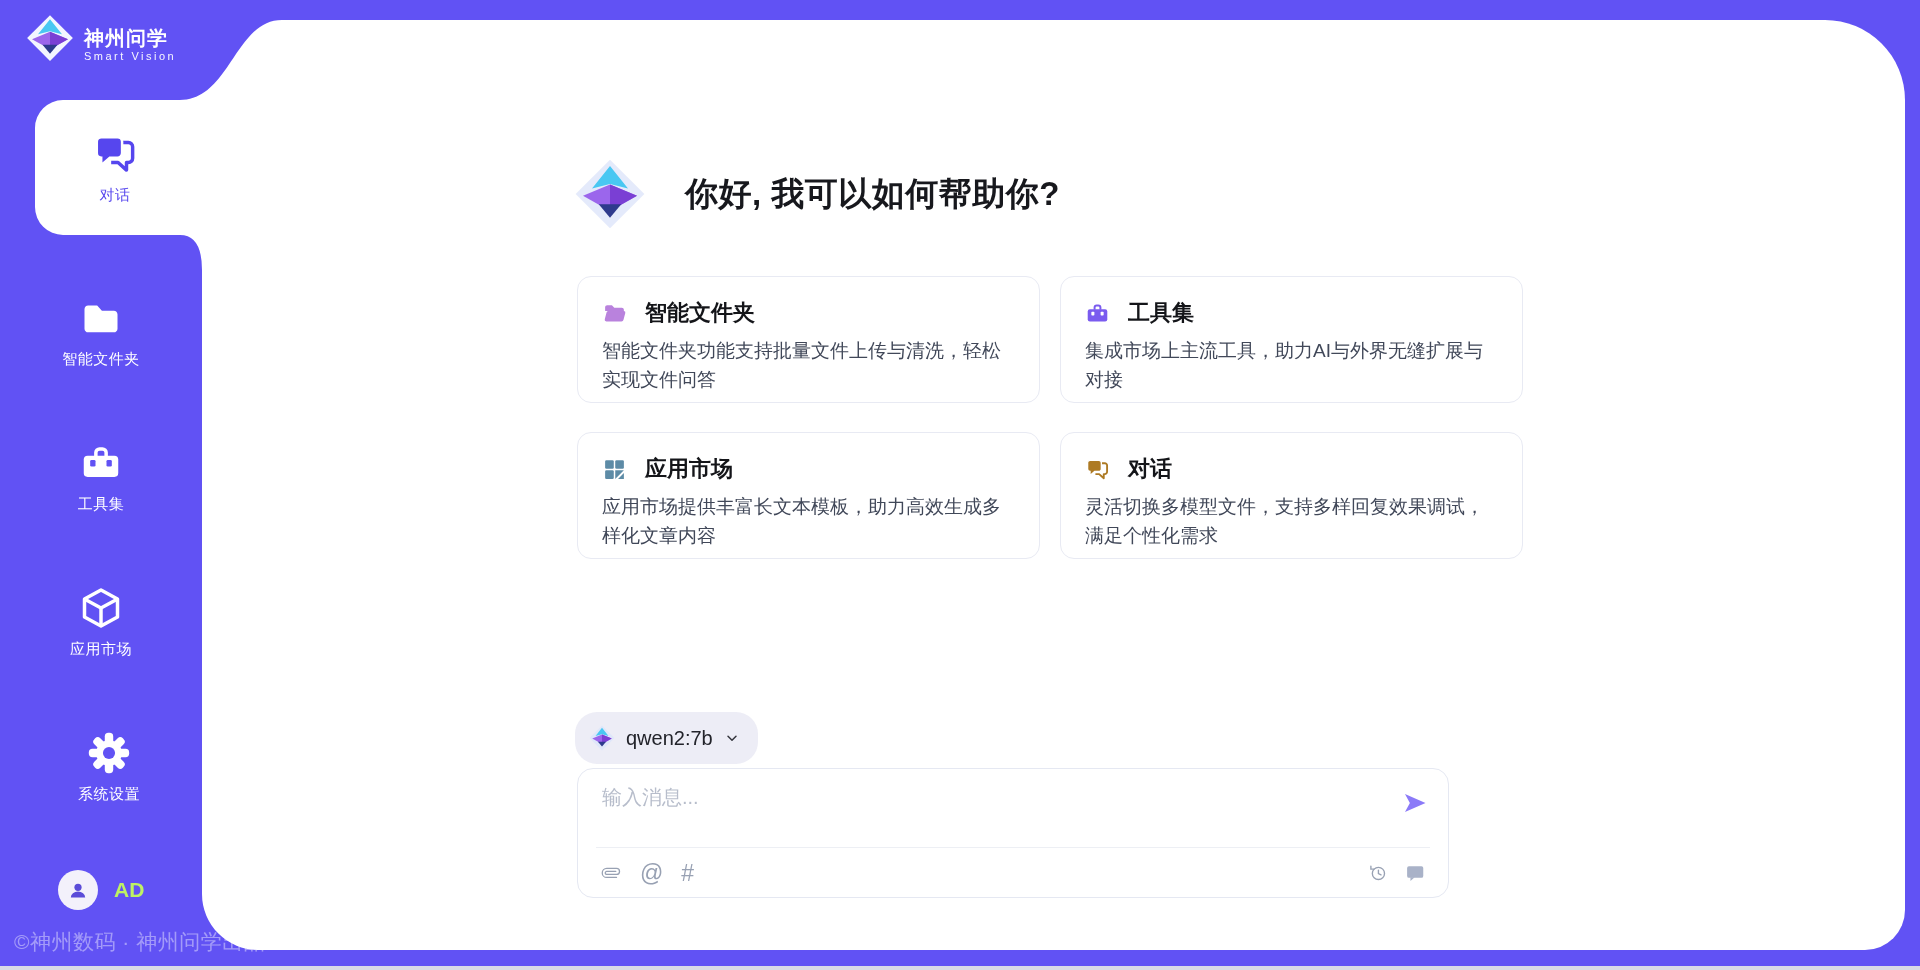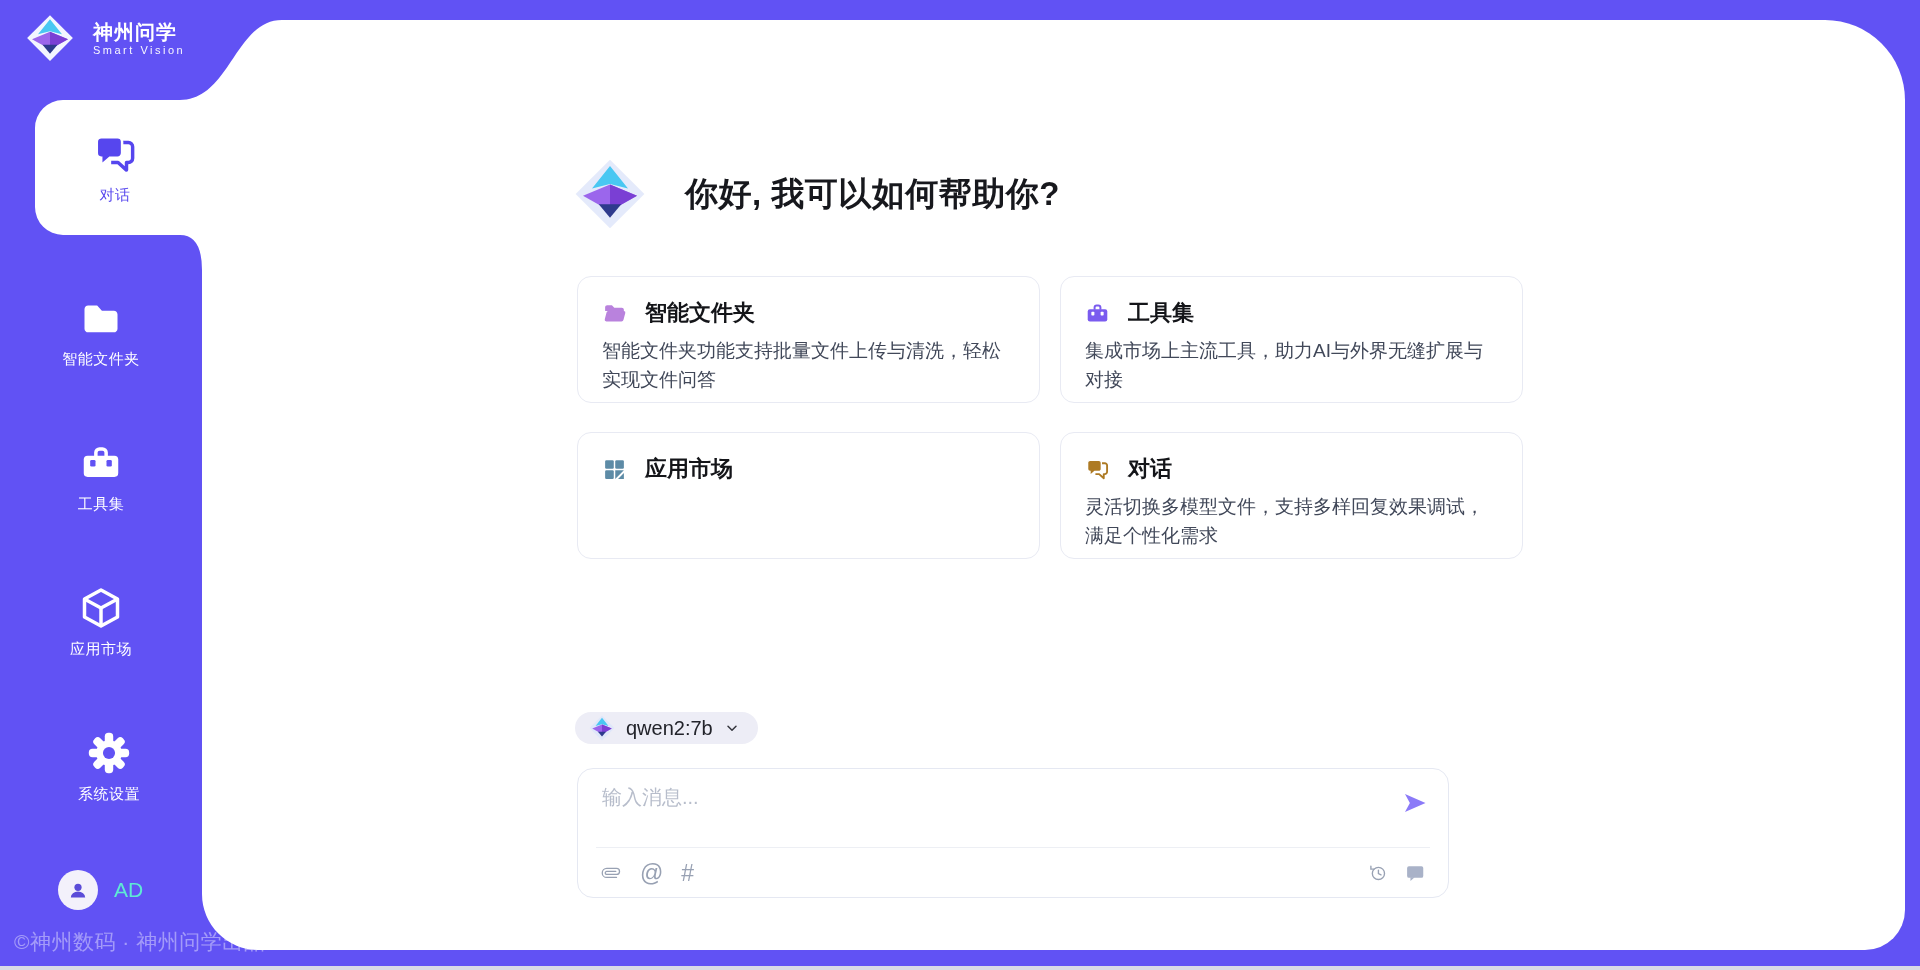--- a/index.html
+++ b/index.html
@@ -8,21 +8,21 @@
   body { font-family:"Liberation Sans","DejaVu Sans",sans-serif; }
   .stage { position:relative; width:1920px; height:970px; background:#6152f4; overflow:hidden; }
 
   
   .edge-svg { position:absolute; left:30px; top:20px; width:270px; height:930px; }
   .main-rect { position:absolute; left:282px; top:20px; width:1623px; height:930px;
                background:#fff; border-radius:0 80px 40px 0; }
   .bottom-strip { position:absolute; left:0; bottom:0; width:100%; height:4px; background:#d9dae7; }
 
   
-  .brand { position:absolute; left:26px; top:14px; display:flex; align-items:center; gap:19px; }
+  .brand { position:absolute; left:26px; top:14px; display:flex; align-items:flex-end; gap:10px; }
   .brand .logo { width:48px; height:48px; }
   .brand-name { color:#fff; font-size:20px; font-weight:bold; letter-spacing:1px; line-height:1.2; }
   .brand-sub { color:rgba(255,255,255,.95); font-size:11px; letter-spacing:2.5px; margin-top:0; }
 
   .tab-active { position:absolute; left:35px; top:100px; width:172px; height:135px;
                 display:flex; flex-direction:column; align-items:center; justify-content:center;
                 gap:9px; transform:translateX(-6px); cursor:pointer; }
   .tab-active .nav-label { color:#5646ee; }
 
   .nav-item { position:absolute; left:0; width:202px; height:145px;
@@ -31,40 +31,40 @@
   .nav-item.n1 { top:260px; } .nav-item.n2 { top:405px; }
   .nav-item.n3 { top:550px; } .nav-item.n4 { top:695px;margin-left:8px; }
   .nav-icon { width:44px; height:44px; }
   .tab-active .nav-icon { width:46px; height:46px; }
   .nav-label { color:#fff; font-size:15px; letter-spacing:.5px; }
 
   .user-row { position:absolute; left:58px; top:870px; display:flex; align-items:center; gap:16px; cursor:pointer; }
   .avatar-circle { width:40px; height:40px; border-radius:50%; background:#f3f1fb;
                    display:flex; align-items:center; justify-content:center; }
   .avatar-circle svg { width:24px; height:24px; }
-  .user-name { color:#5eead4; font-size:21px; font-weight:400; }
+  .user-name { color:#bef264; font-size:21px; font-weight:700; }
 
   .side-footer { position:absolute; left:14px; top:928px; font-size:21px;
                  color:rgba(255,255,255,.42); letter-spacing:.5px; white-space:nowrap; }
 
   
   .greeting { position:absolute; left:574px; top:158px; display:flex; align-items:center; gap:39px; }
   .greeting .logo { width:72px; height:72px; }
   .greeting h1 { font-size:33px; font-weight:bold; color:#17181d; letter-spacing:.5px; }
 
   .cards { position:absolute; left:577px; top:276px; width:946px;
            display:grid; grid-template-columns:1fr 1fr; column-gap:20px; row-gap:29px; }
   .card { height:127px; background:#fff; border:1px solid #e8eaf3; border-radius:14px;
           padding:21px 24px; cursor:pointer; }
   .card-head { display:flex; align-items:center; gap:18px; }
   .card-head svg { width:25px; height:25px; flex:none; }
   .card-title { font-size:22px; font-weight:bold; color:#141519; }
   .card-desc { margin-top:8px; font-size:19px; line-height:29px; color:#414859; }
 
-  .model-pill { position:absolute; left:575px; top:712px; height:32px;
+  .model-pill { position:absolute; left:575px; top:712px; height:52px;
                 display:inline-flex; align-items:center; gap:11px; padding:0 18px 0 14px;
                 background:#ededf6; border-radius:22px; cursor:pointer; }
   .model-pill .logo { width:26px; height:26px; }
   .model-name { font-size:20px; color:#22232a; font-weight:500; }
   .model-pill .chev { width:16px; height:16px; }
 
   .composer { position:absolute; left:577px; top:768px; width:872px; height:130px;
               background:#fff; border:1.5px solid #e5e8f2; border-radius:16px; }
   .composer-top { position:relative; height:78px; }
   .composer textarea { position:absolute; left:24px; top:15px; width:840px; height:50px;
@@ -210,20 +210,21 @@
       <div class="card-head">
         <svg viewBox="0 0 24 24" fill="#5d8ba6">
           <rect x="3" y="3" width="8.3" height="8.3" rx="1.2"></rect>
           <rect x="12.7" y="3" width="8.3" height="8.3" rx="1.2"></rect>
           <rect x="3" y="12.7" width="8.3" height="8.3" rx="1.2"></rect>
           <polygon points="12.7,12.7 21,12.7 12.7,21"></polygon>
           <polygon points="21,15.4 21,21 15.4,21"></polygon>
         </svg>
         <span class="card-title">应用市场</span>
       </div>
+      <div class="card-desc">应用市场提供丰富长文本模板，助力高效生成多样化文章内容</div>
     </div>
 
     <div class="card">
       <div class="card-head">
         <svg viewBox="0 0 24 24">
           <path d="M10 6 h9 a2.2 2.2 0 0 1 2.2 2.2 v6 a2.2 2.2 0 0 1 -2.2 2.2 h-1 v4 l-4.4 -4 h-3.6" fill="none" stroke="#ad7a24" stroke-width="1.8" stroke-linejoin="round"></path>
           <path d="M4.9 3.2 h8.4 a2.4 2.4 0 0 1 2.4 2.4 v5.9 a2.4 2.4 0 0 1 -2.4 2.4 H9.3 l-4.5 3.9 v-3.9 a2.4 2.4 0 0 1 -2.3 -2.4 V5.6 a2.4 2.4 0 0 1 2.4 -2.4 z" fill="#ad7a24" stroke="#ffffff" stroke-width="1.3"></path>
         </svg>
         <span class="card-title">对话</span>
       </div>

